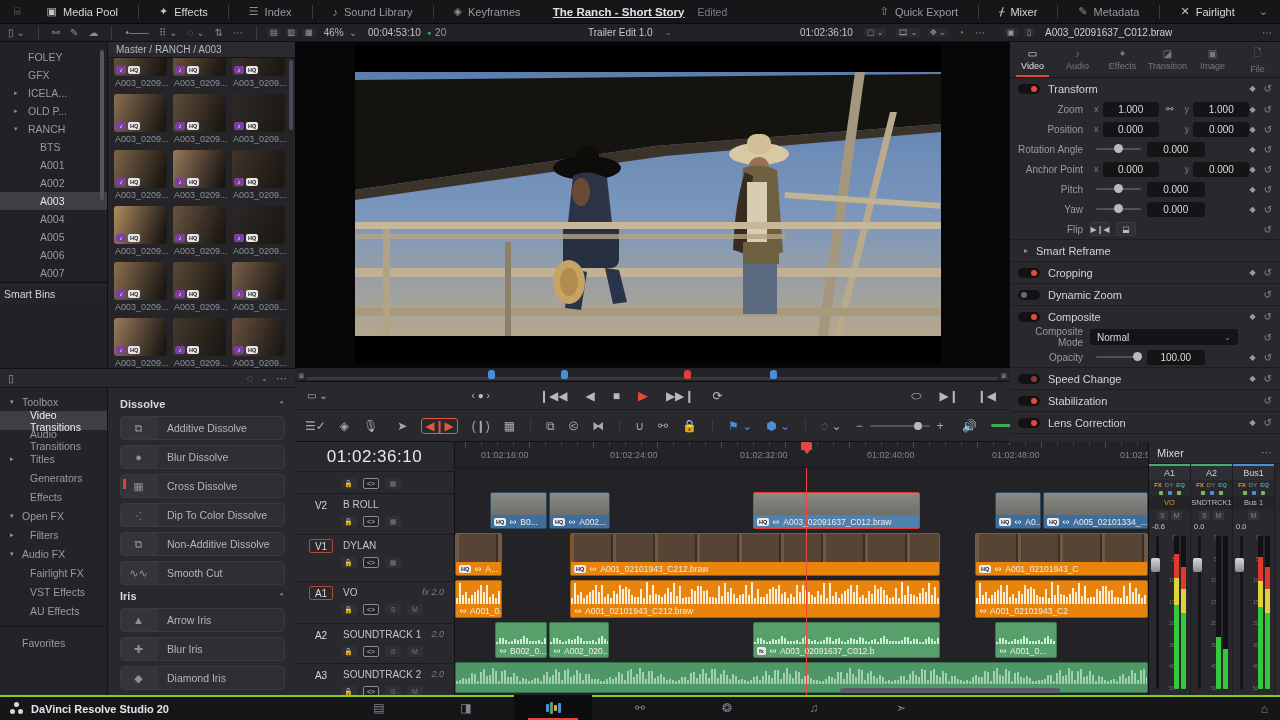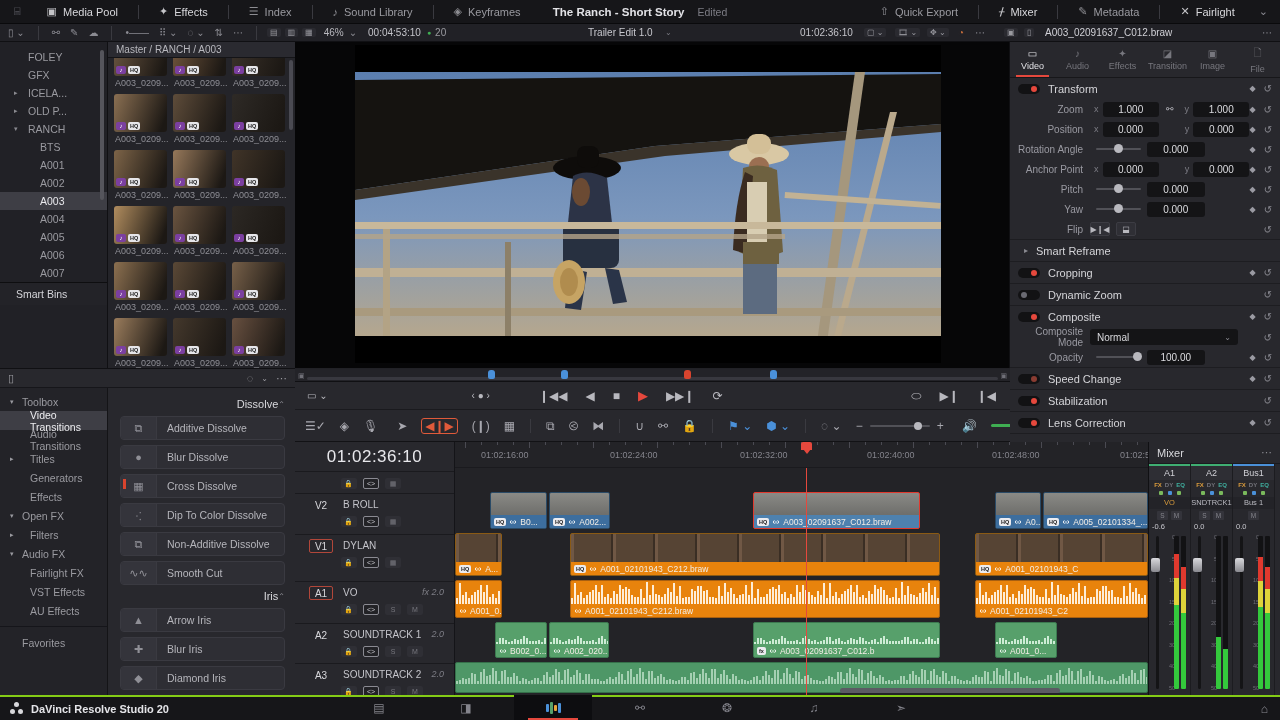--- a/index.html
+++ b/index.html
@@ -8,33 +8,33 @@
   .abs{position:absolute;}
   .row{display:flex;align-items:center;}
   .dim{color:#8b8b92;}
   .vsep{width:1px;height:14px;background:#3a3a40;margin:0 8px;}
   
   #topbar{left:0;top:0;width:1280px;height:24px;background:#161619;border-bottom:1px solid #0a0a0c;display:flex;align-items:center;}
   .tb-item{display:flex;align-items:center;gap:6px;padding:0 12px;height:24px;color:#9a9aa0;}
   .tb-item.on{color:#d8d8dc;}
   .tb-ic{font-size:11px;opacity:.9;}
   #tb-title{position:absolute;left:0;right:0;text-align:center;pointer-events:none;}
-  #tb-title b{color:#e2e2e6;font-size:11.5px;}
+  #tb-title b{color:#e2e2e6;font-size:11.5px;text-decoration:underline;}
   #tb-title span{color:#7c7c84;margin-left:10px;font-size:10.5px;}
   
   #toolbar2{left:0;top:24px;width:1280px;height:18px;background:#212126;border-bottom:1px solid #101013;display:flex;align-items:center;font-size:10px;color:#8b8b92;}
   .t2ic{margin:0 5px;font-size:10px;}
   .t2box{background:#2a2a30;border-radius:2px;padding:0 3px;margin:0 2px;font-size:8px;color:#9a9aa0;}
   
   #bins{left:0;top:42px;width:108px;height:326px;background:#212126;border-right:1px solid #101013;overflow:hidden;}
   .bin-row{height:18px;display:flex;align-items:center;color:#9a9aa0;font-size:10.5px;position:relative;}
   .bin-row .arr{position:absolute;left:14px;font-size:7px;color:#8a8a90;}
   .bin-row.sel{background:#3e3e45;color:#e8e8ec;}
   #smartbins{border-top:1px solid #0e0e10;background:#232328;}
-  #smartbins .hdr{height:22px;display:flex;align-items:center;padding-left:16px;color:#d5d5da;font-size:10.5px;}
+  #smartbins .hdr{height:22px;display:flex;align-items:center;padding-left:4px;color:#d5d5da;font-size:10.5px;}
   #binscroll{left:100px;top:50px;width:4px;height:150px;background:#55555c;border-radius:2px;}
   
   #media{left:108px;top:42px;width:187px;height:326px;background:#242429;overflow:hidden;}
   #media-path{height:16px;background:#2a2a30;display:flex;align-items:center;padding-left:8px;font-size:10px;color:#b8b8be;border-bottom:1px solid #141417;}
   #thumbs{display:flex;flex-wrap:wrap;padding:2px 4px 0 6px;gap:0 6px;margin-top:-22px;}
   .thumb{width:53px;margin-bottom:4px;}
   .th-img{width:53px;height:38px;border-radius:3px;position:relative;overflow:hidden;}
   .th-badges{position:absolute;left:2px;bottom:2px;display:flex;gap:2px;align-items:center;}
   .b-note{width:10px;height:8px;background:#7b3fa0;border-radius:2px;color:#fff;font-size:6px;line-height:8px;text-align:center;}
   .b-hq{height:8px;background:#e6e6ea;border-radius:2px;color:#222;font-size:5.5px;font-weight:bold;line-height:8px;padding:0 2px;}
@@ -42,21 +42,21 @@
   #gridscroll{left:289px;top:60px;width:4px;height:70px;background:#4a4a52;border-radius:2px;}
   
   #fxhead{left:0;top:368px;width:295px;height:20px;background:#28282d;border-top:1px solid #101013;border-bottom:1px solid #16161a;display:flex;align-items:center;padding:0 8px;color:#9a9aa0;}
   #fxpanel{left:0;top:388px;width:295px;height:307px;background:#28282d;display:flex;}
   #fxtree{width:108px;background:#232328;border-right:1px solid #141417;padding-top:4px;}
   .fxt-row{height:19px;display:flex;align-items:center;font-size:10.5px;color:#9a9aa0;position:relative;}
   .fxt-row .arr{position:absolute;left:10px;font-size:7px;}
   .fxt-row.sel{background:#3e3e45;color:#ededf0;}
   .fxt-div{height:1px;background:#15151a;margin:6px 0;}
   #fxlist{flex:1;padding:6px 10px 0 12px;overflow:hidden;}
-  .fxg-hdr{display:flex;justify-content:flex-end;align-items:center;color:#d8d8dc;font-size:11px;margin:4px 0 6px;}
+  .fxg-hdr{display:flex;justify-content:space-between;align-items:center;color:#d8d8dc;font-size:11px;margin:4px 0 6px;font-weight:bold;}
   .fx-item{height:24px;background:#2e2e34;border:1px solid #3a3a41;border-radius:4px;display:flex;align-items:center;margin-bottom:5px;position:relative;overflow:hidden;}
   .fx-ico{width:36px;height:100%;border-right:1px solid #3a3a41;display:flex;align-items:center;justify-content:center;color:#8f8f96;font-size:11px;background:#34343b;}
   .fx-lbl{padding-left:10px;color:#b5b5bb;font-size:10.5px;}
   .fx-tag{position:absolute;left:2px;top:4px;width:3px;height:10px;background:#d8442e;}
   
   #viewer{left:295px;top:42px;width:715px;height:326px;background:#060607;border-right:1px solid #101013;}
   #frame{position:absolute;left:60px;top:3px;width:586px;height:318px;background:#000;}
   #scene{position:absolute;left:0;top:27px;width:586px;height:264px;}
   #scrub{left:295px;top:369px;width:715px;height:13px;background:#232328;border-bottom:1px solid #101013;}
   #scrubline{position:absolute;left:12px;right:12px;top:8px;height:3px;background:#38383f;border-radius:2px;}

